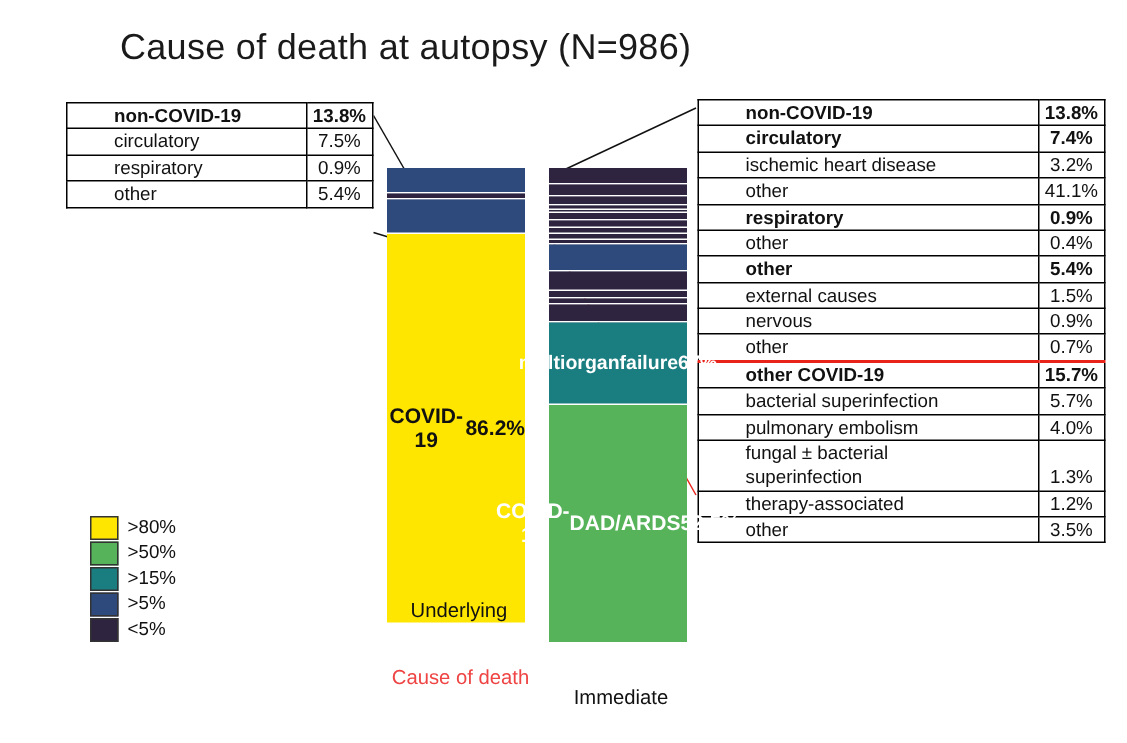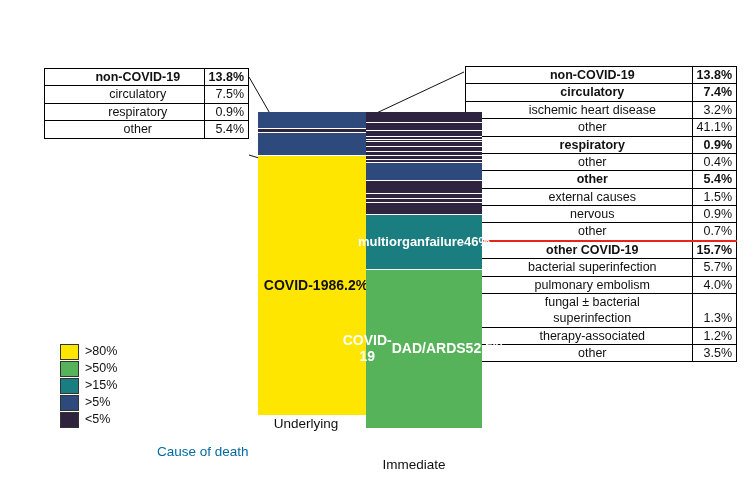--- a/index.html
+++ b/index.html
@@ -27,61 +27,62 @@
     border-collapse:collapse;
     background:#fff;
     font-size:12.5px;
   }
   .tbl td{
     border:1px solid #000;
     padding:1px 4px;
     line-height:1.15;
     white-space:nowrap;
   }
-  .tbl td.lab{text-align:center;padding-left:31px;}
-  .tbl td.val{text-align:right;}
+  .tbl td.lab{text-align:left;padding-left:31px;}
+  .tbl td.val{text-align:center;}
   .tbl tr.bold td{font-weight:bold;}
   .tbl tr.redline td{border-top:2px solid #e8231a;}
 
   #left-table{left:44px;top:68px;width:205px;}
   #left-table td.lab{width:145px;}
 
   #right-table{left:465px;top:66px;width:272px;}
   #right-table td.lab{width:200px;}
 
   
-  .barcol{position:absolute;width:116px;}
+  .barcol{position:absolute;width:92px;}
   .seg{width:100%;}
   .seg.lbl{
     display:flex;align-items:center;justify-content:center;
     text-align:center;font-weight:bold;line-height:1.12;
   }
   .axis-label{
     position:absolute;width:110px;text-align:center;
     font-size:13.5px;color:#111;
   }
   .xlabel{
-    position:absolute;width:300px;text-align:left;
-    font-size:13.5px;color:#0369a1;
+    position:absolute;width:300px;text-align:center;
+    font-size:13.5px;color:#ef4444;
   }
 
   
   #legend{position:absolute;left:60px;top:343px;font-size:12.5px;}
   .lg-row{display:flex;align-items:center;height:17px;}
   .lg-sw{width:17px;height:14px;border:1px solid #333;margin-right:6px;}
   .lg-tx{line-height:1;}
 
   
   svg.conn{position:absolute;left:0;top:0;width:751px;height:495px;pointer-events:none;}
 </style>
 </head>
 <body>
 
 <div id="stage">
 
+  <div class="title">Cause of death at autopsy (N=986)</div>
 
   <svg class="conn">
     <line x1="249" y1="77" x2="272" y2="117" stroke="#111" stroke-width="1"></line>
     <line x1="249" y1="155" x2="272" y2="162" stroke="#111" stroke-width="1"></line>
     <line x1="368" y1="117" x2="464" y2="72" stroke="#111" stroke-width="1"></line>
     <line x1="368" y1="160" x2="464" y2="330" stroke="#e8231a" stroke-width="1"></line>
   </svg>
 
   <table class="tbl" id="left-table">
     <tbody>
@@ -201,34 +202,34 @@
       <div class="seg" style="height: 17.1343px; background: rgb(46, 74, 125); border-bottom: 1px solid rgb(255, 255, 255);"></div>
       <div class="seg" style="height: 12.024px; background: rgb(46, 36, 64); border-bottom: 1px solid rgb(255, 255, 255);"></div>
       <div class="seg" style="height: 3.90782px; background: rgb(46, 36, 64); border-bottom: 1px solid rgb(255, 255, 255);"></div>
       <div class="seg" style="height: 3.60721px; background: rgb(46, 36, 64); border-bottom: 1px solid rgb(255, 255, 255);"></div>
       <div class="seg" style="height: 10.521px; background: rgb(46, 36, 64); border-bottom: 1px solid rgb(255, 255, 255);"></div>
       <div class="seg lbl" style="height: 54.1082px; background: rgb(26, 125, 128); border-bottom: 1px solid rgb(255, 255, 255); color: rgb(255, 255, 255); font-size: 13px;">
         <span>multiorgan</span>
         <br>
         <span>failure</span>
         <br>
-        <span>46%</span>
+        <span>67%</span>
       </div>
       <div class="seg lbl" style="height: 157.816px; background: rgb(86, 179, 90); color: rgb(255, 255, 255); font-size: 14px;">
         <span>COVID-19</span>
         <br>
         <span>DAD/</span>
         <br>
         <span>ARDS</span>
         <br>
         <span>52.5%</span>
       </div>
     </div>
 
-  <div class="axis-label" style="left:251px;top:416px;">Underlying</div>
+  <div class="axis-label" style="left:251px;top:399px;">Underlying</div>
   <div class="axis-label" style="left:359px;top:417px;margin-top:40px;">Immediate</div>
   <div class="xlabel" style="left:157px;top:444px;">Cause of death</div>
 
   <div id="legend">
     <div class="lg-row">
       <span class="lg-sw" style="background: rgb(255, 230, 0);"></span>
       <span class="lg-tx">&gt;80%</span>
     </div>
     <div class="lg-row">
       <span class="lg-sw" style="background: rgb(86, 179, 90);"></span>

